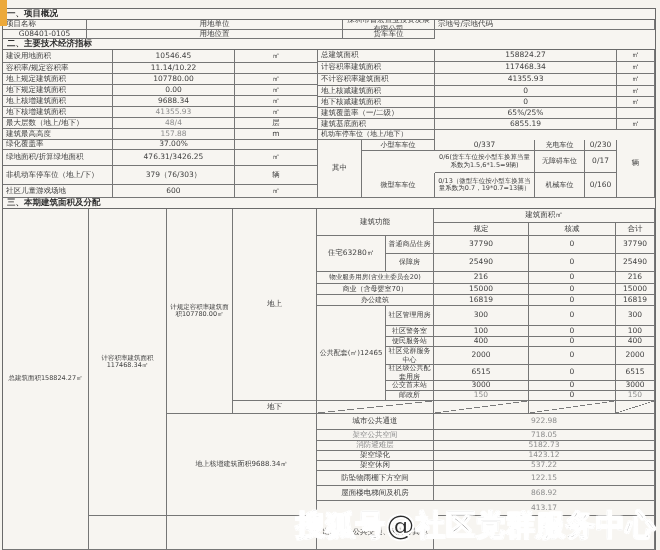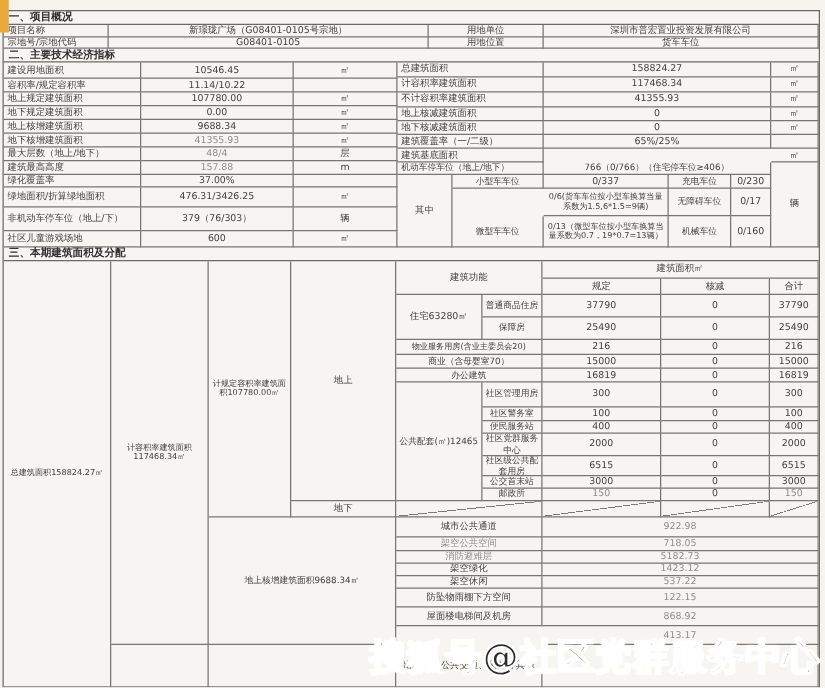--- a/index.html
+++ b/index.html
@@ -26,21 +26,20 @@
 <body>
 
 <div class="ystripe"></div>
 
 <div class="sheet">
 
 
   <div class="sech">一、项目概况</div>
   <div class="g1">
     <div class="c al">项目名称</div>
-    <div class="c">新璟珑广场（G08401-0105号宗地）</div>
     <div class="c">用地单位</div>
     <div class="c">深圳市普宏置业投资发展有限公司</div>
     <div class="c al">宗地号/宗地代码</div>
     <div class="c">G08401-0105</div>
     <div class="c">用地位置</div>
     <div class="c">货车车位</div>
   </div>
 
   <div class="sech">二、主要技术经济指标</div>
   <div class="s2">
@@ -95,23 +94,23 @@
       <div class="c al" style="grid-area:4/1/5/3">地上核减建筑面积</div>
         <div class="c" style="grid-area:4/3/5/6">0</div>
         <div class="c" style="grid-area:4/6/5/7">㎡</div>
       <div class="c al" style="grid-area:5/1/6/3">地下核减建筑面积</div>
         <div class="c" style="grid-area:5/3/6/6">0</div>
         <div class="c" style="grid-area:5/6/6/7">㎡</div>
       <div class="c al" style="grid-area:6/1/7/3">建筑覆盖率（一/二级）</div>
         <div class="c" style="grid-area:6/3/7/6">65%/25%</div>
         <div class="c" style="grid-area:6/6/7/7"></div>
       <div class="c al" style="grid-area:7/1/8/3">建筑基底面积</div>
+        <div class="c" style="grid-area:7/3/8/6">6855.19</div>
         <div class="c" style="grid-area:7/6/8/7">㎡</div>
       <div class="c al f7" style="grid-area:8/1/9/3">机动车停车位（地上/地下）</div>
-        <div class="c f7" style="grid-area:8/3/9/6">766（0/766）（住宅停车位≥406）</div>
       <div class="c" style="grid-area:8/6/12/7">辆</div>
       <div class="c" style="grid-area:9/1/12/2">其中</div>
       <div class="c f7" style="grid-area:9/2/10/3">小型车车位</div>
         <div class="c" style="grid-area:9/3/10/4">0/337</div>
         <div class="c f7" style="grid-area:9/4/10/5">充电车位</div>
         <div class="c" style="grid-area:9/5/10/6">0/230</div>
         <div class="c f6" style="grid-area:10/3/11/4">0/6(货车车位按小型车换算当量系数为1.5,6*1.5=9辆)</div>
         <div class="c f7" style="grid-area:10/4/11/5">无障碍车位</div>
         <div class="c" style="grid-area:10/5/11/6">0/17</div>
       <div class="c f7" style="grid-area:11/2/12/3">微型车车位</div>

